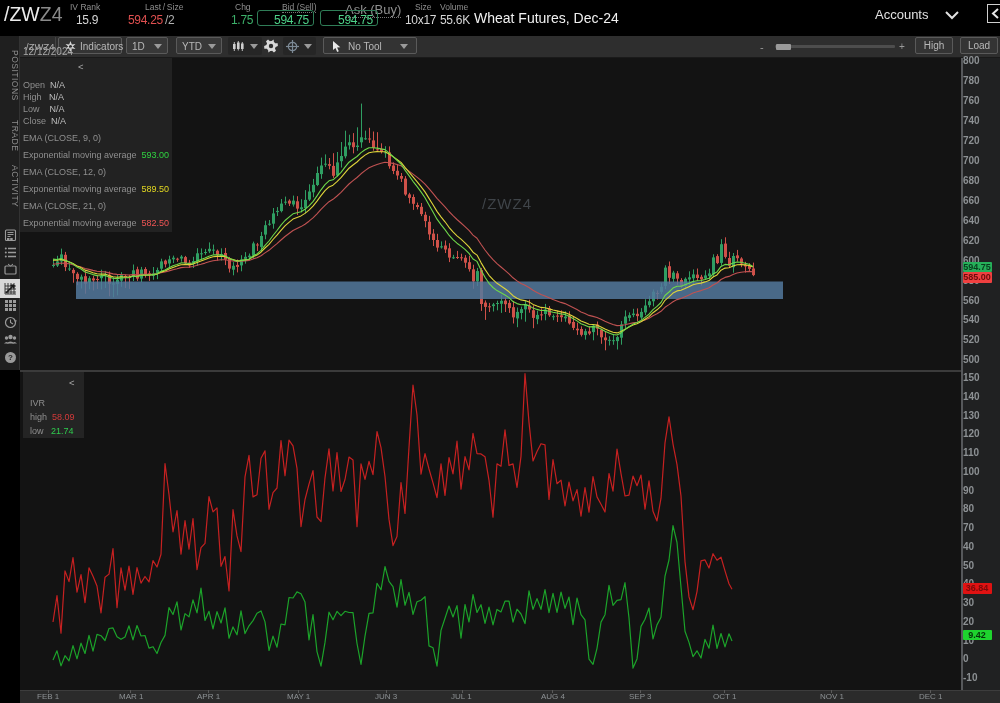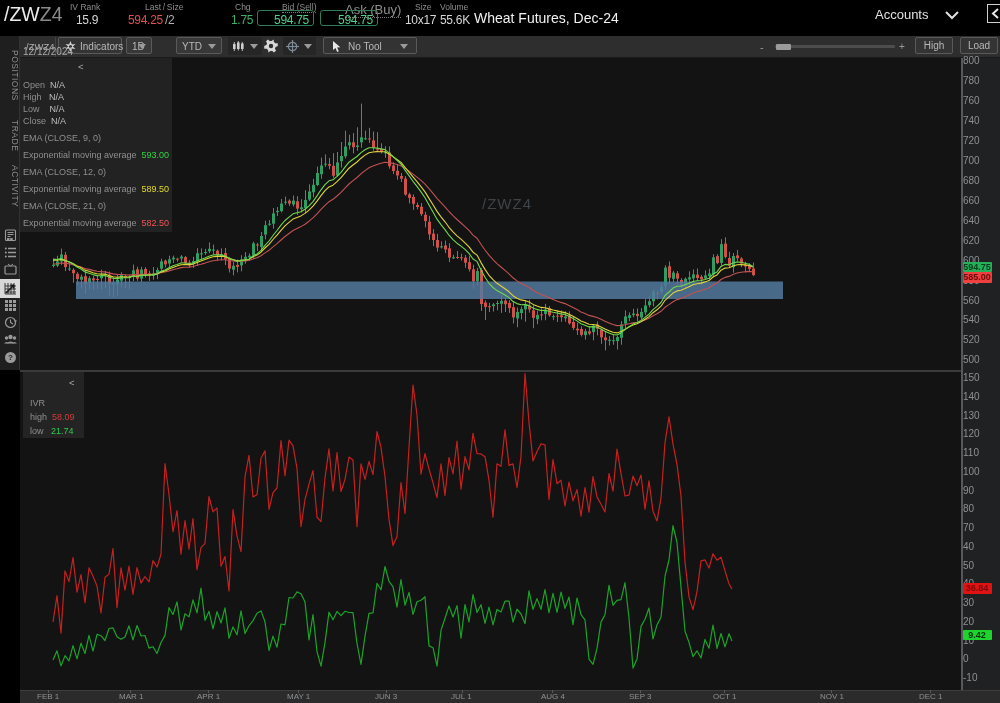--- a/index.html
+++ b/index.html
@@ -1,20 +1,20 @@
 <!DOCTYPE html>
 <html><head><meta charset="utf-8">
 <style>
 * { margin:0; padding:0; box-sizing:border-box; }
 html,body { width:1000px; height:703px; background:#000; overflow:hidden;
   font-family:"Liberation Sans", sans-serif; -webkit-font-smoothing:antialiased; }
 .abs { position:absolute; }
 .lbl { position:absolute; font-size:9px; color:#8f8f8f; white-space:nowrap; }
 .val { position:absolute; font-size:12px; letter-spacing:-0.3px; color:#d6d6d6; white-space:nowrap; }
-.axl { position:absolute; font-size:10px; color:#8d9194; }
+.axl { position:absolute; font-size:10px; color:#8d9194;font-weight:bold; }
 .dtl { position:absolute; font-size:8px; color:#8d9194; white-space:nowrap; }
 .tbbtn { position:absolute; top:37px; height:17px; border:1px solid #5a5a5a; border-radius:2px;
   background:#343434; color:#b8b8b8; font-size:10px; }
 .tag { position:absolute; font-size:9px; font-weight:bold; text-align:center;
   border-radius:1px; line-height:10.5px; height:10.5px; width:29px; left:962.5px; }
 .caret { display:inline-block; width:0; height:0; border-left:4px solid transparent;
   border-right:4px solid transparent; border-top:5px solid #9a9a9a; }
 .ovl { color:#8f8f8f; font-size:9px; position:absolute; white-space:nowrap; }
 .ovv { color:#bdbdbd; }
 </style></head>
@@ -51,21 +51,21 @@
 <div class="abs" style="left:20px;top:36px;width:980px;height:22px;background:#2e2e2e;border-bottom:1px solid #1a1a1a"></div>
 <div class="abs" style="left:26px;top:41px;font-size:9.5px;color:#b0b0b0">/ZWZ4</div>
 <div class="abs" style="left:55px;top:37px;width:1px;height:20px;background:#444"></div>
 <div class="tbbtn" style="left:58px;width:64px;">
   <svg style="position:absolute;left:6px;top:2.5px" width="11" height="11" viewBox="0 0 11 11">
       <path d="M5.5 0 L6.8 3.4 L10.5 3 L7.8 5.5 L10.5 8 L6.8 7.6 L5.5 11 L4.2 7.6 L0.5 8 L3.2 5.5 L0.5 3 L4.2 3.4 Z" fill="#d8d8d8"></path>
       <circle cx="5.5" cy="5.5" r="1.6" fill="#2e2e2e"></circle>
     </svg>
   <span style="position:absolute;left:21px;top:3px">Indicators</span>
   </div>
-<div class="tbbtn" style="left:126px;width:26px;background:#383838">
+<div class="tbbtn" style="left:126px;width:42px;background:#383838">
   <span style="position:absolute;left:5px;top:3px">1D</span>
   <span class="caret" style="position:absolute;right:5px;top:6px"></span>
   </div>
 <div class="tbbtn" style="left:176px;width:46px;background:#383838">
   <span style="position:absolute;left:5px;top:3px">YTD</span>
   <span class="caret" style="position:absolute;right:5px;top:6px"></span>
   </div>
 <div class="abs" style="left:228px;top:37px;width:34px;height:18px;background:#262626;border-radius:2px">
   <svg style="position:absolute;left:4px;top:3px" width="12" height="12" viewBox="0 0 12 12">
     <rect x="1" y="4" width="2.6" height="5" fill="#cfcfcf"></rect>

